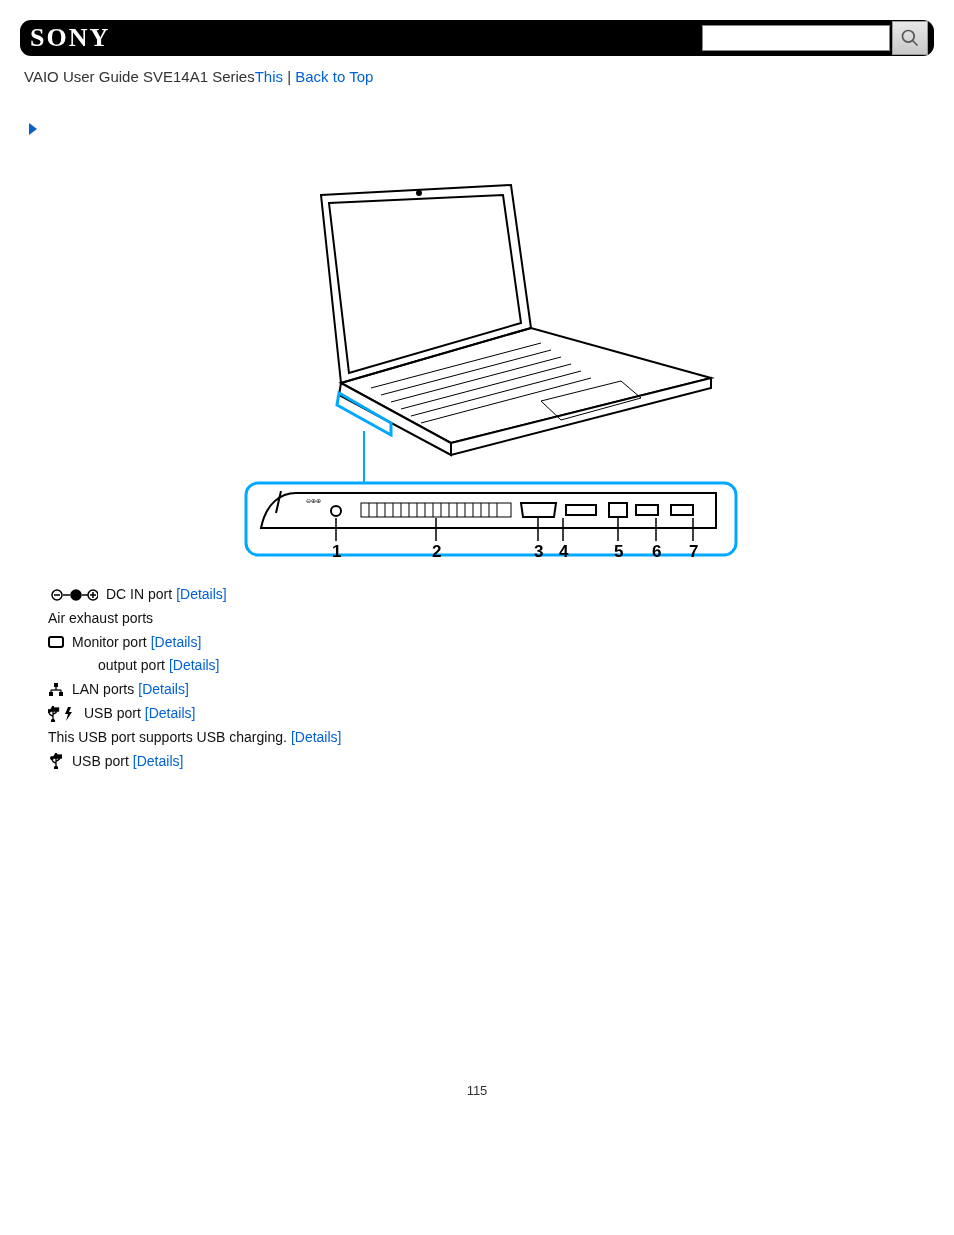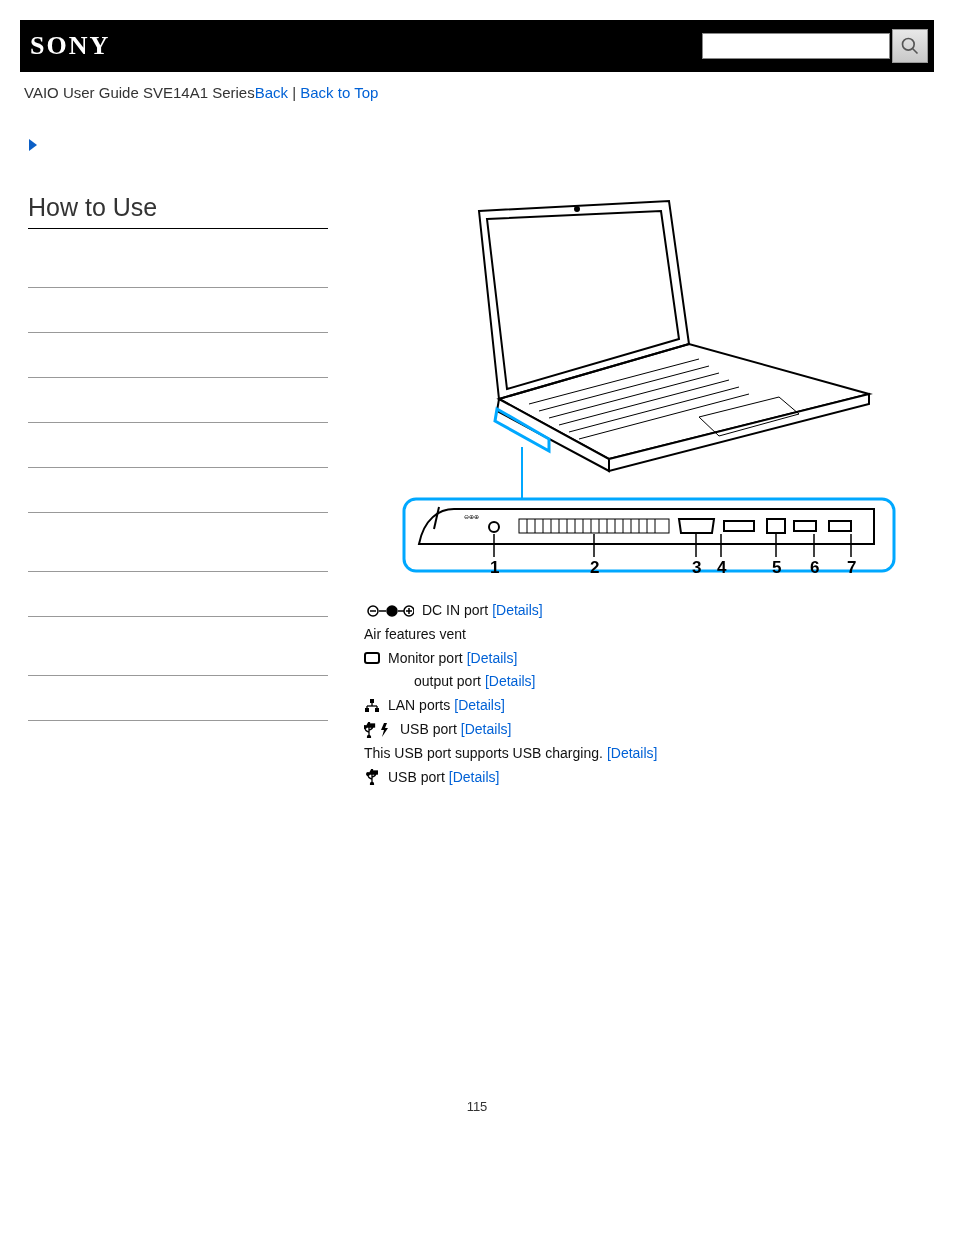--- a/index.html
+++ b/index.html
@@ -1,17 +1,17 @@
 <!DOCTYPE html>
 <html><head>
 <meta charset="utf-8">
 <style>
   html,body{margin:0;padding:0;background:#fff;font-family:Arial,Helvetica,sans-serif;font-size:15px;color:#000;}
   .page{width:914px;margin:0 auto;padding:20px;}
-  .header-bar{background:#000;height:52px;display:flex;align-items:center;justify-content:space-between;padding:0 6px;}
+  .header-bar{background:#000;height:36px;display:flex;align-items:center;justify-content:space-between;padding:0 6px;border-radius:11px;}
   .logo{color:#fff;font-family:"Times New Roman",serif;font-weight:900;font-size:26px;letter-spacing:2px;padding-left:4px;}
   .search-wrap{display:flex;align-items:center;}
   .search-input{height:26px;width:188px;background:#fff;border:1px solid #888;box-sizing:border-box;}
   .search-btn{width:34px;height:32px;background:linear-gradient(#e8e8e8,#c8c8c8);border:1px solid #999;display:flex;align-items:center;justify-content:center;margin-left:2px;}
   .search-btn svg{width:20px;height:20px;stroke:#555;fill:none;stroke-width:2;}
   .subhead{display:flex;align-items:center;padding:12px 4px 0 4px;font-size:15px;}
   .subhead .guide{color:#333;}
   .subhead .nav a{color:#0061d6;text-decoration:none;}
   .subhead .nav .sep{color:#333;}
   .arrow-icon{margin:36px 0 0 6px;}
@@ -46,44 +46,31 @@
             <circle cx="10" cy="10" r="7"></circle>
             <line x1="15" y1="15" x2="21" y2="21"></line>
           </svg>
       </div>
     </div>
   </div>
 
   <div class="subhead">
     <div class="guide">VAIO User Guide SVE14A1 Series</div>
     <div class="nav">
-      <a href="#">Back</a><span class="sep"> | </span><a href="#">Back to Top</a>
+      <a href="#">This</a><span class="sep"> | </span><a href="#">Back to Top</a>
     </div>
   </div>
 
   <div class="arrow-icon">
     <svg viewBox="0 0 16 16">
         <path d="M3 2 L11 8 L3 14 Z" fill="#0b5fc6"></path>
       </svg>
   </div>
 
   <div class="columns">
-    <div class="left-col">
-      <h2 class="heading">How to Use</h2>
-      <div class="nav-slot"></div>
-      <div class="nav-slot"></div>
-      <div class="nav-slot"></div>
-      <div class="nav-slot"></div>
-      <div class="nav-slot"></div>
-      <div class="nav-slot"></div>
-      <div class="nav-slot" style="height:58px"></div>
-      <div class="nav-slot"></div>
-      <div class="nav-slot" style="height:58px"></div>
-      <div class="nav-slot"></div>
-    </div>
 
     <div class="right-col">
 
       <div class="diagram">
         <svg viewBox="0 0 500 380" width="500" height="380">
 
           <g stroke="#000" stroke-width="2" fill="none">
 
             <path d="M80 12 L270 2 L290 145 L100 200 Z"></path>
             <path d="M88 20 L262 12 L280 140 L108 190 Z"></path>
@@ -182,21 +169,21 @@
                   <line x1="40" y1="7" x2="46" y2="7"></line>
                   <line x1="43" y1="4" x2="43" y2="10"></line>
                 </g>
               </svg>
           </span>
           <span>DC IN port </span>
           <a href="#">[Details]</a>
         </div>
 
         <div class="port-row">
-          <span>Air features vent</span>
+          <span>Air exhaust ports</span>
         </div>
 
         <div class="port-row">
           <span class="icon narrow">
             <svg width="16" height="12" viewBox="0 0 16 12">
                 <rect x="1" y="1" width="14" height="10" rx="2" fill="none" stroke="#000" stroke-width="2"></rect>
               </svg>
           </span>
           <span>Monitor port </span>
           <a href="#">[Details]</a>

